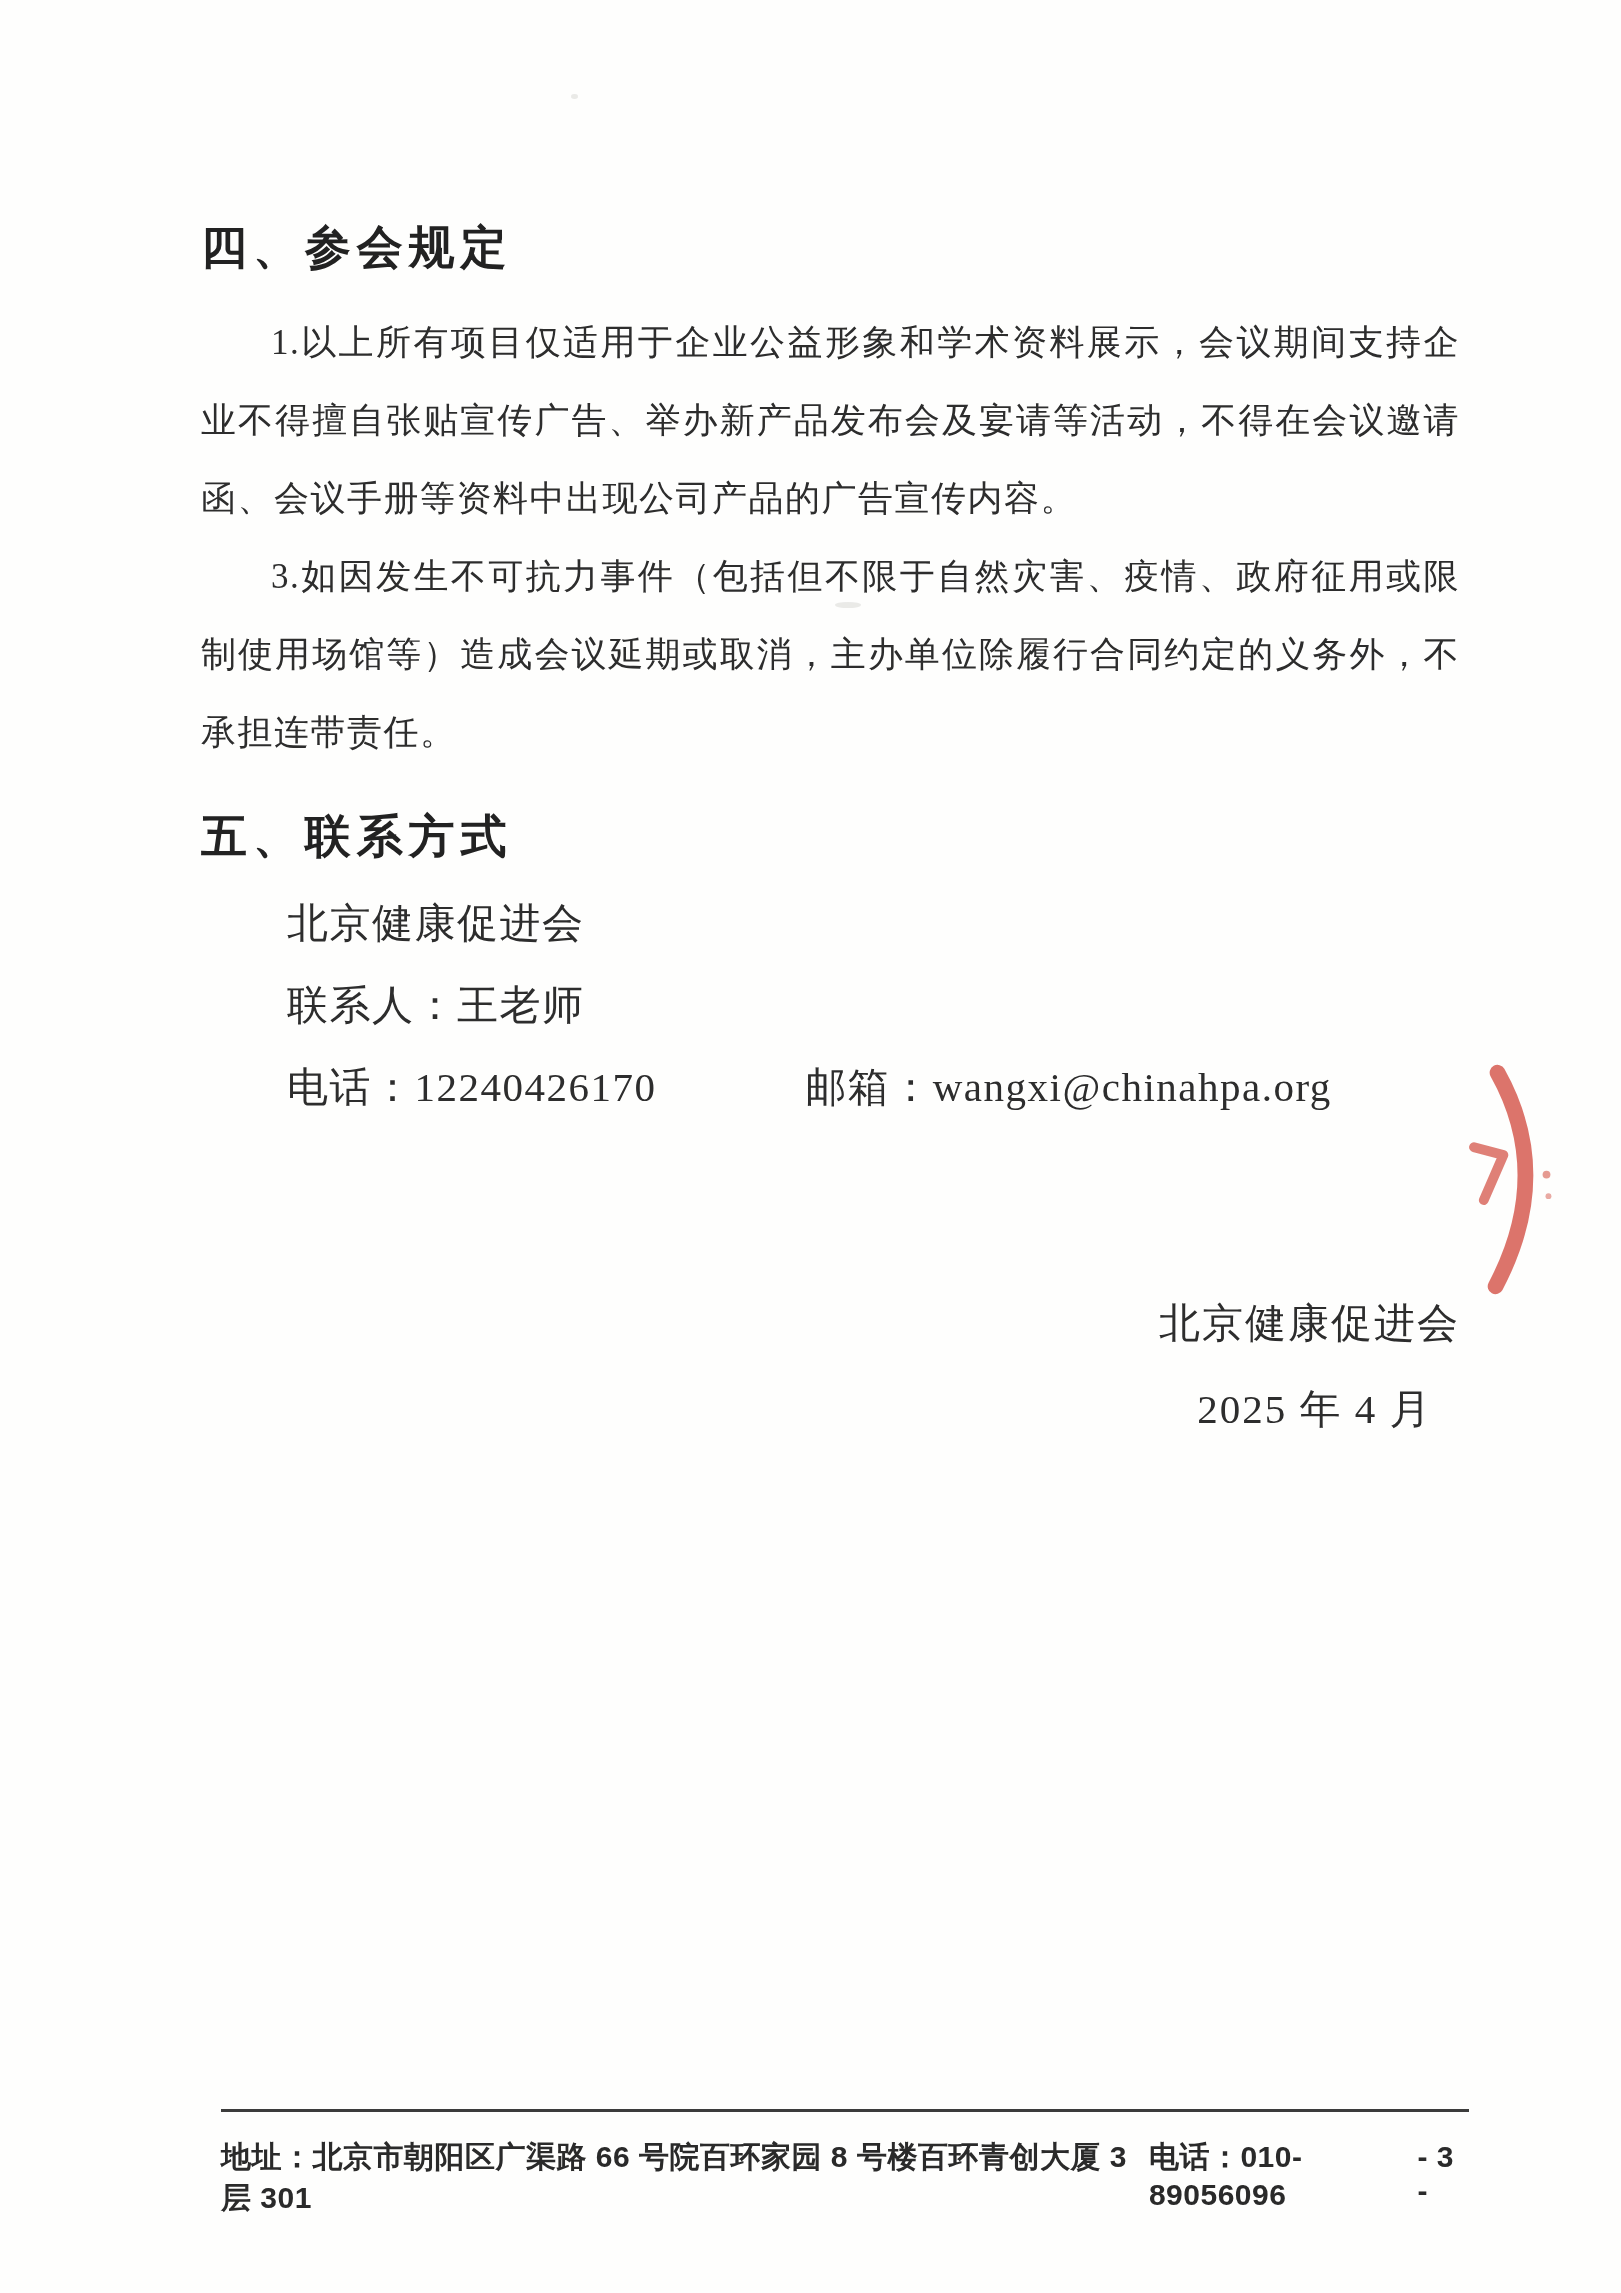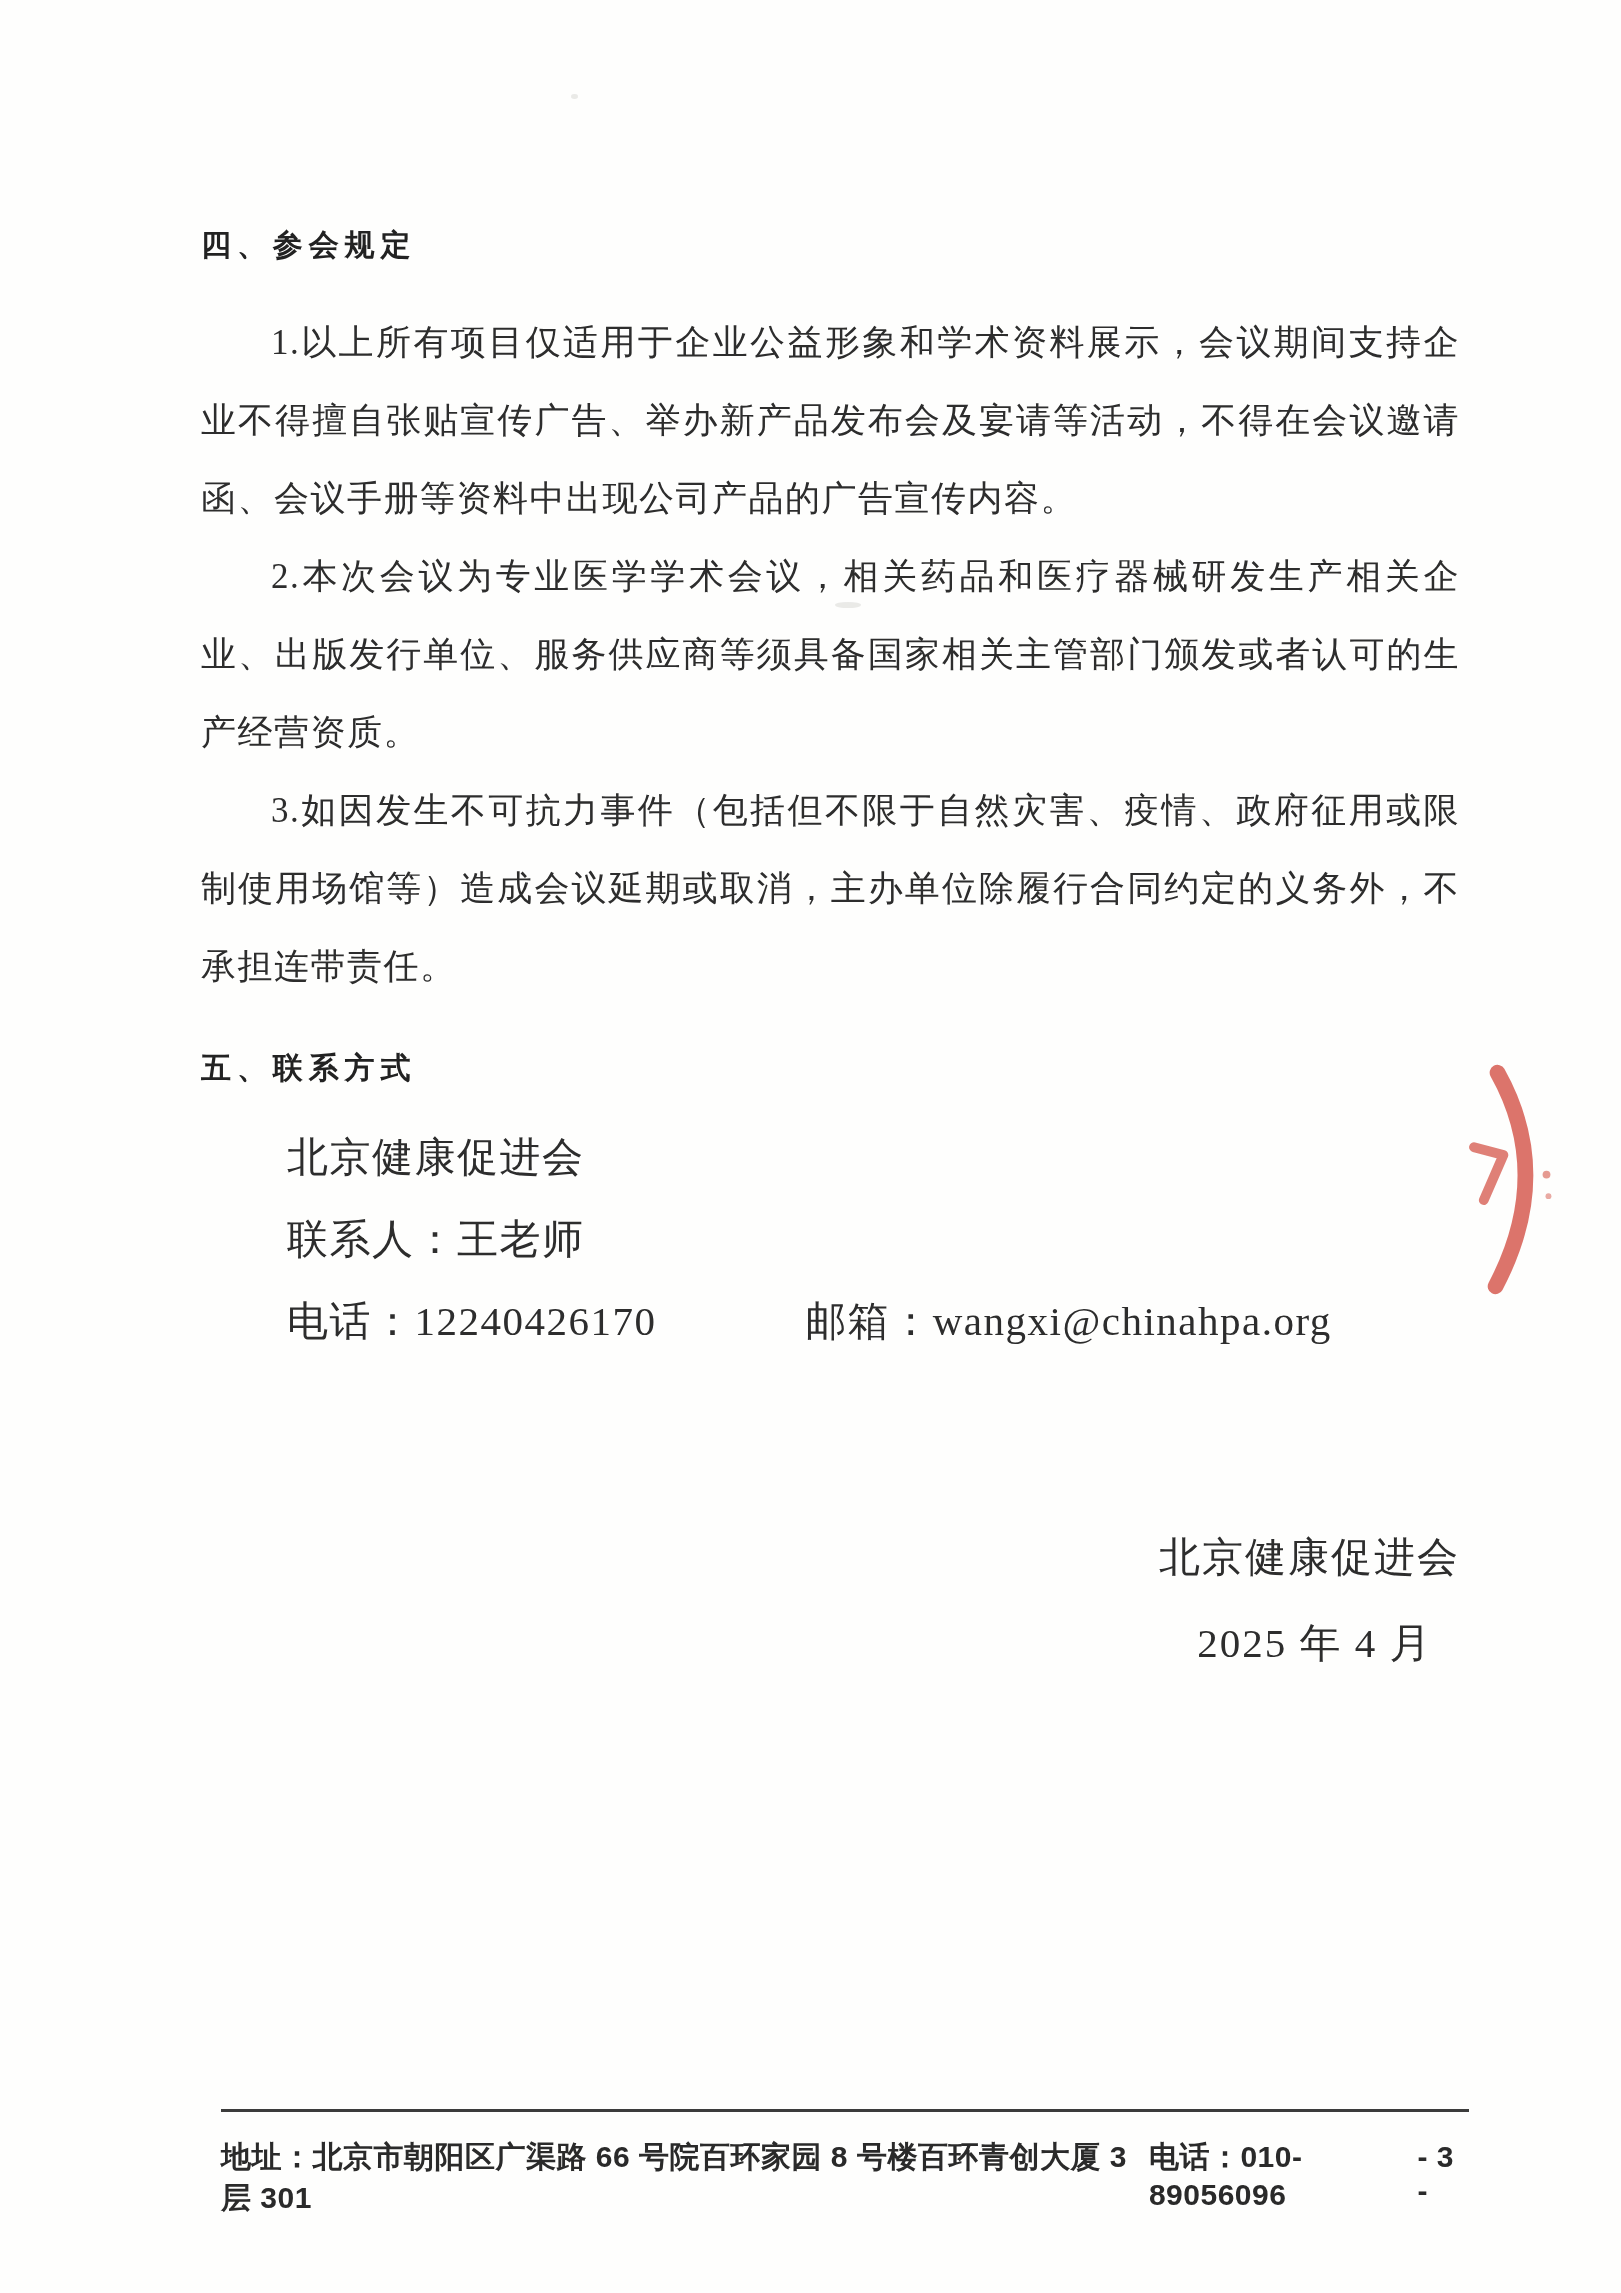--- a/index.html
+++ b/index.html
@@ -12,23 +12,23 @@
     font-family: "Liberation Serif", "DejaVu Serif", serif;
     color: #2d2d2d;
   }
   .content {
     position: absolute;
     left: 201px;
     top: 218px;
     width: 1259px;
   }
   .section-heading {
-    font-family: Liberation Mono, monospace;
+    font-family: Liberation Serif, serif;
     font-weight: 700;
-    font-size: 30px;
+    font-size: 46px;
     line-height: 59px;
     letter-spacing: 5.9px;
     color: #222;
     margin: 0 0 27.4px 0;
   }
   .section-heading.second { margin-top: 35px; margin-bottom: 0; }
   .body-para {
     font-size: 35px;
     line-height: 78px;
     letter-spacing: 1.5px;
@@ -95,21 +95,20 @@
 <body>
 
 <div class="page">
 
   <div class="content">
 
     <h2 class="section-heading">四、参会规定</h2>
 
     <p class="body-para">1.以上所有项目仅适用于企业公益形象和学术资料展示，会议期间支持企业不得擅自张贴宣传广告、举办新产品发布会及宴请等活动，不得在会议邀请函、会议手册等资料中出现公司产品的广告宣传内容。</p>
 
-    <p class="body-para">2.本次会议为专业医学学术会议，相关药品和医疗器械研发生产相关企业、出版发行单位、服务供应商等须具备国家相关主管部门颁发或者认可的生产经营资质。</p>
 
     <p class="body-para">3.如因发生不可抗力事件（包括但不限于自然灾害、疫情、政府征用或限制使用场馆等）造成会议延期或取消，主办单位除履行合同约定的义务外，不承担连带责任。</p>
 
     <h2 class="section-heading second">五、联系方式</h2>
 
     <div class="contact-block">
       <p class="contact-line">北京健康促进会</p>
       <p class="contact-line">联系人：王老师</p>
       <p class="contact-line">
         <span>电话：12240426170</span>

